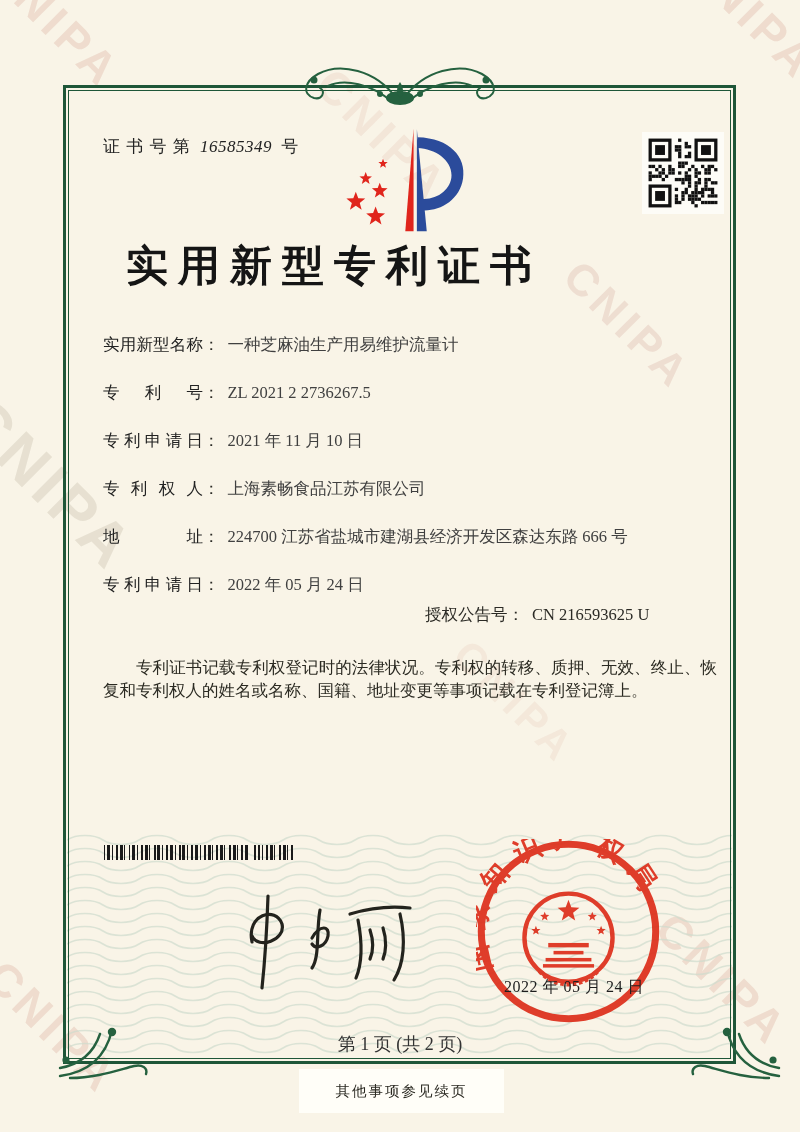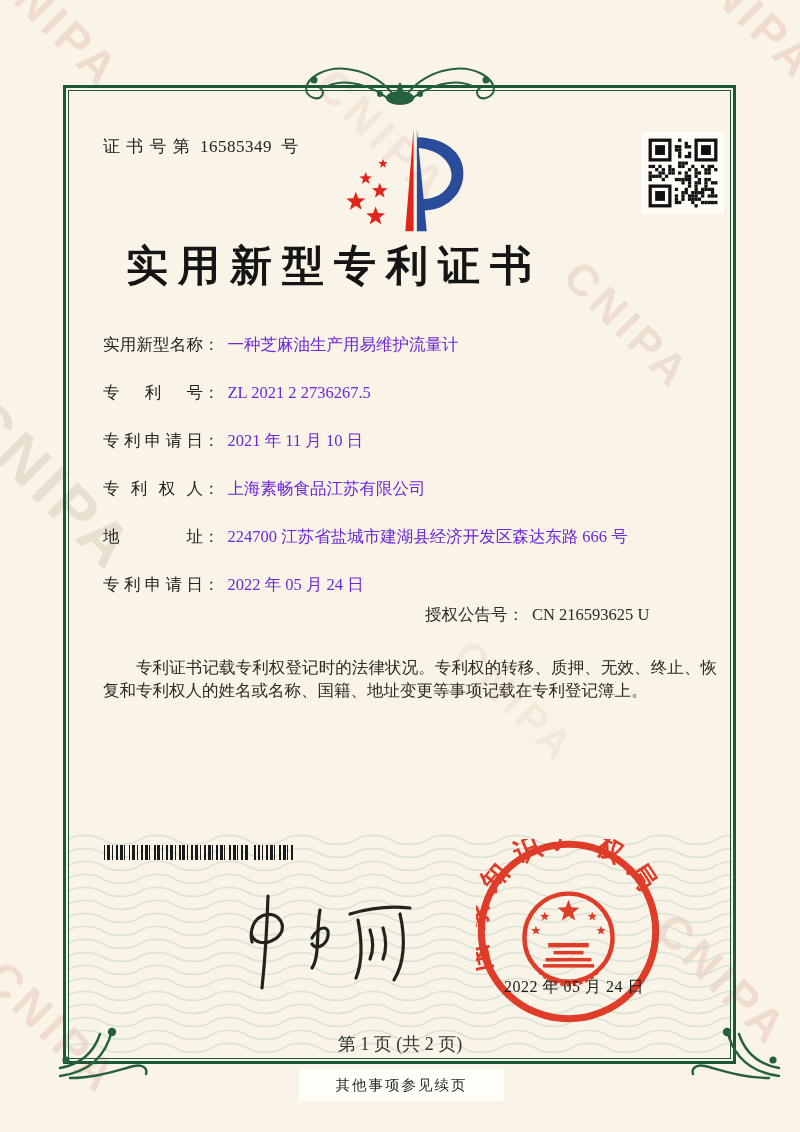--- a/index.html
+++ b/index.html
@@ -43,37 +43,37 @@
     border: 1px solid #1e5638;
   }
   .waves { position: absolute; left: 67px; top: 834px; z-index: 1; }
   .ornament-top { position: absolute; left: 292px; top: 54px; z-index: 3; }
   .flourish { position: absolute; z-index: 3; }
   .flourish-left  { left: 56px;  top: 1026px; }
   .flourish-right { left: 688px; top: 1026px; transform: scaleX(-1); }
   
   .content { position: absolute; inset: 0; z-index: 4; }
   .cert-no { position: absolute; left: 103px; top: 135px; font-size: 17px; letter-spacing: 1px; color:#222; }
-  .cert-no .num { letter-spacing: .5px; padding: 0 4px; }
+  .cert-no .num { letter-spacing: .5px; padding: 0 4px; font-style: italic; }
   .logo { position: absolute; left: 336px; top: 126px; }
   .qr { position: absolute; left: 642px; top: 132px; width: 82px; height: 82px; background: #fdfcf7; }
   .title {
     position: absolute; left: 0; top: 238px; width: 668px;
     text-align: center; font-size: 42px; font-weight: bold;
     letter-spacing: 10px; color: #151515;
   }
   .fields { position: absolute; left: 103px; top: 334px; width: 620px; font-size: 16.5px; }
   .field-row { height: 23px; margin-bottom: 25px; white-space: nowrap; }
   .f-label {
     display: inline-block; width: 100px;
     text-align: justify; text-align-last: justify;
     color: #222;
   }
   .f-colon { padding-right: 8px; }
-  .f-value { color: #6d28d9; }
+  .f-value { color: #404040; }
   .grant-no { position: absolute; left: 425px; top: 604px; font-size: 16.5px; white-space: nowrap; }
   .paras { position: absolute; left: 103px; top: 656px; width: 614px; font-size: 16.5px; line-height: 23.2px; color:#2b2a22; }
   .paras p { margin: 0; text-indent: 2em; text-align: justify; }
   .barcode {
     position: absolute; left: 104px; top: 845px; width: 190px; height: 15px;
     background: repeating-linear-gradient(90deg,
       #1a1a1a 0 1.5px, transparent 1.5px 3.5px,
       #1a1a1a 3.5px 6.5px, transparent 6.5px 8px,
       #1a1a1a 8px 9px, transparent 9px 12.5px);
   }
@@ -81,21 +81,21 @@
   .officer div { margin-bottom: 14px; }
   .signature { position: absolute; left: 222px; top: 882px; }
   .seal { position: absolute; left: 476px; top: 839px; }
   .seal-date {
     position: absolute; left: 494px; top: 977px; width: 160px;
     text-align: center; font-size: 16px; color: #1e1e1e; letter-spacing: .5px;
     z-index: 6;
   }
   .page-no { position: absolute; left: 0; top: 1032px; width: 800px; text-align: center; font-size: 18px; color:#333; }
   .note-box {
-    position: absolute; left: 299px; top: 1069px; width: 205px; height: 32px;
+    position: absolute; left: 299px; top: 1069px; width: 205px; height: 44px;
     background: #fffef8; z-index: 4;
     display: flex; align-items: center; justify-content: center;
     font-size: 14.5px; color: #2b2a22; letter-spacing: 2px;
   }
 </style>
 </head>
 <body>
 
 <div class="page">
 

